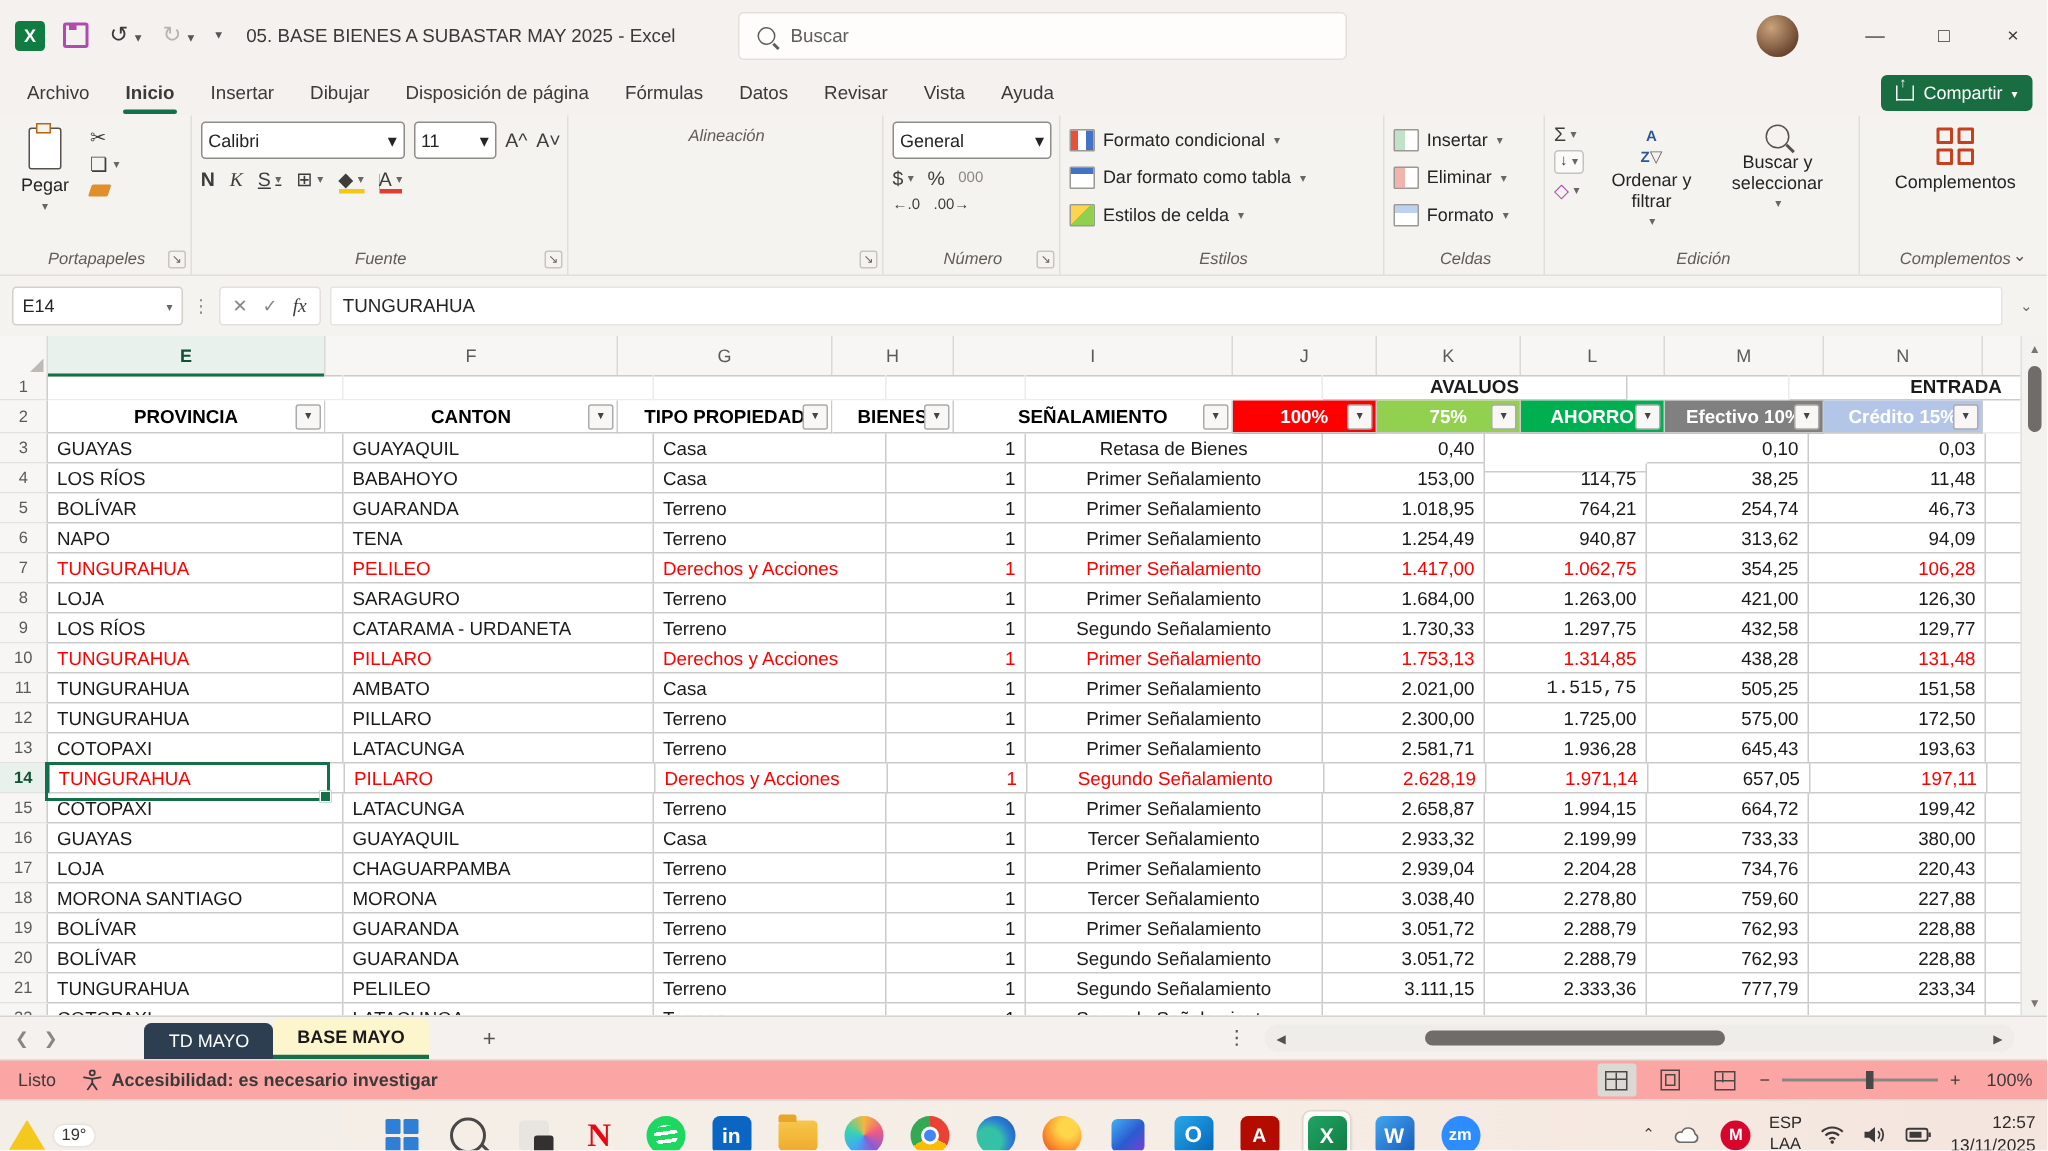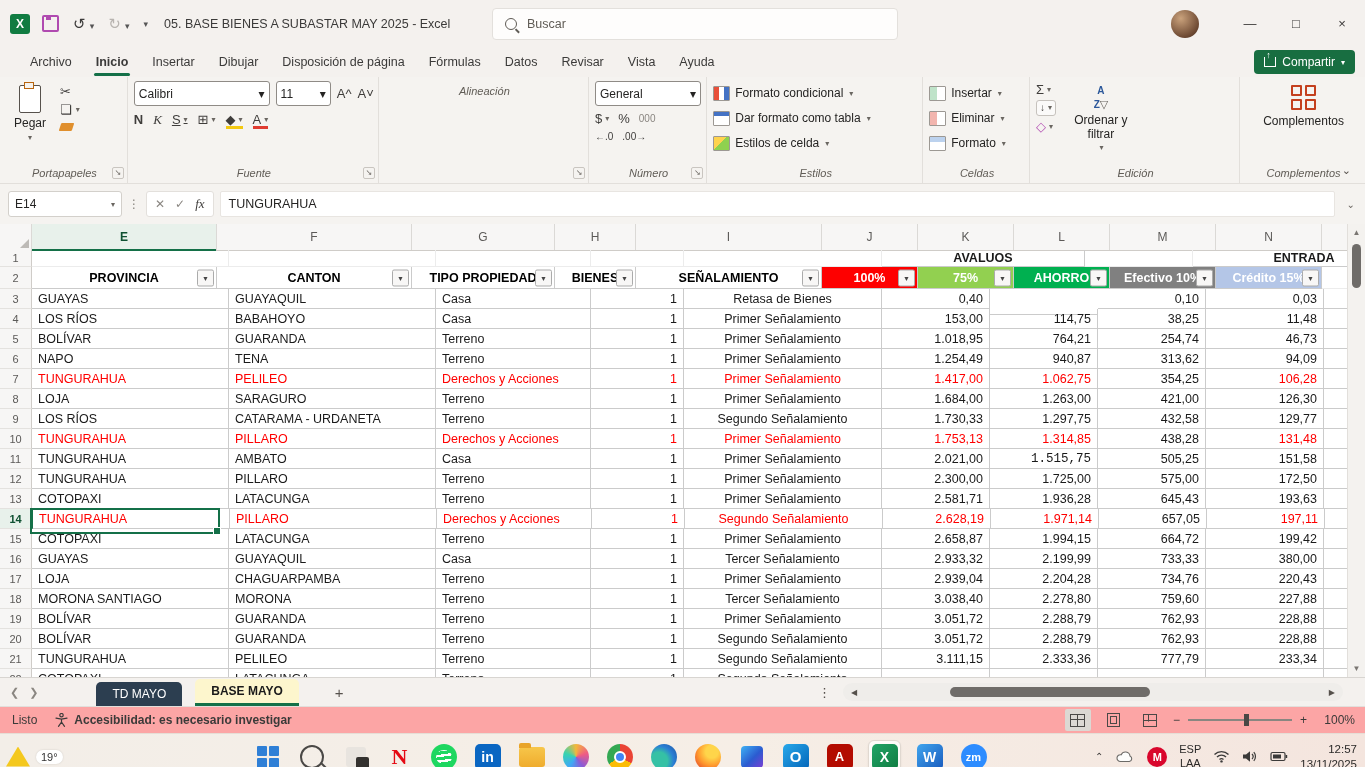--- a/index.html
+++ b/index.html
@@ -17,21 +17,21 @@
   .qchev{font-size:9px;color:#555;}
   .wtitle{margin-left:16px;font-size:12.5px;color:#3b3a39;white-space:nowrap;}
   .searchbox{position:absolute;left:492px;top:8px;width:380px;height:30px;background:#fefdfc;border:1px solid #e3e0dc;border-radius:4px;display:flex;align-items:center;gap:10px;padding:0 12px;color:#605c56;font-size:12.5px;}
   .mag{width:10px;height:10px;border:1.5px solid #605c56;border-radius:50%;position:relative;flex:none;}
   .mag::after{content:"";position:absolute;width:5px;height:1.5px;background:#605c56;transform:rotate(45deg);right:-4px;bottom:-2px;}
   .tbright{position:absolute;right:0;top:0;height:47px;display:flex;align-items:center;}
   .avatar{width:28px;height:28px;border-radius:50%;background:radial-gradient(circle at 35% 30%,#caa27c,#6e4a33 70%,#402a1d);margin-right:28px;}
   .winbtn{width:46px;height:47px;display:flex;align-items:center;justify-content:center;color:#3b3a39;font-size:13px;}
 
   
-  .menubar{height:30px;background:#f4f1ee;display:flex;align-items:center;position:relative;padding-left:18px;}
+  .menubar{height:30px;background:#f4f1ee;display:flex;align-items:center;position:relative;padding-left:6px;}
   .menu-tabs{display:flex;align-items:center;height:100%;}
   .menu-tab{padding:0 12px;height:100%;display:flex;align-items:center;font-size:12.5px;color:#3b3a39;position:relative;}
   .menu-tab.active{font-weight:bold;}
   .menu-tab.active::after{content:"";position:absolute;left:10px;right:10px;bottom:1px;height:3px;background:#147048;border-radius:2px;}
   .share{position:absolute;right:10px;top:3px;height:24px;background:#186e41;color:#fff;border:none;border-radius:4px;display:flex;align-items:center;gap:6px;padding:0 10px;font-size:12px;font-family:inherit;}
   .share-ic{width:10px;height:9px;border:1.5px solid #fff;border-top:none;position:relative;}
   .share-ic::after{content:"↑";position:absolute;left:1px;top:-7px;font-size:9px;color:#fff;}
 
   
   .ribbon{height:106px;background:#f5f3f0;display:flex;position:relative;border-bottom:1px solid #e2dfdb;}
@@ -115,21 +115,21 @@
   .vscroll{position:absolute;right:0;top:0;width:17px;height:453px;background:#f4f2ef;border-left:1px solid #e2dfdb;display:flex;flex-direction:column;align-items:center;}
   .vs-arrow{height:17px;display:flex;align-items:center;justify-content:center;color:#7a7672;font-size:8px;width:100%;}
   .vs-thumb{width:9px;height:44px;background:#6f6c69;border-radius:5px;margin-top:3px;}
   .vs-bottom{margin-top:auto;}
 
   
   .tabbar{height:28px;background:#f4f1ee;border-top:1px solid #d8d5d1;display:flex;align-items:center;position:relative;}
   .tnav{color:#8a8681;font-size:11px;padding:0 10px;}
   .stab{height:24px;display:flex;align-items:center;padding:0 16px;font-size:12px;margin-top:2px;border-radius:5px 5px 0 0;}
   .stab.dark{background:#2c3e50;color:#fff;margin-left:48px;}
-  .stab.active{background:#fdf6cd;color:#1a1a1a;font-weight:bold;border-bottom:3px solid #147048;margin-left:13px;}
+  .stab.active{background:#fdf6cd;color:#1a1a1a;font-weight:bold;border-bottom:3px solid #147048;margin-left:0;}
   .addsheet{margin-left:36px;color:#56514c;font-size:15px;}
   .hsdots{position:absolute;left:818px;color:#56514c;font-size:13px;}
   .hscroll{position:absolute;left:843px;right:22px;top:5px;height:18px;background:#efedea;border-radius:9px;display:flex;align-items:center;}
   .hs-arrow{color:#56514c;font-size:8px;padding:0 8px;}
   .hs-track{flex:1;position:relative;height:100%;}
   .hs-thumb{position:absolute;left:85px;width:200px;top:4px;height:10px;background:#6f6c69;border-radius:5px;}
   .hs-right{margin-left:auto;}
 
   
   .statusbar{height:26px;background:#fca5a5;border-top:1px solid #e2dfdb;display:flex;align-items:center;padding:0 12px;gap:18px;position:relative;font-size:12px;color:#3b3a39;}
@@ -343,20 +343,24 @@
       <div class="grp-c">
         <div class="edcol">
           <span class="glyphbtn ddo">Σ</span>
           <span class="glyphbtn ddo boxed" style="font-size:10px;">↓</span>
           <span class="glyphbtn ddo" style="color:#b14ab1;">◇</span>
         </div>
         <div class="twoline ddo">
           <span><span class="azic">A<br>Z</span><span class="funnel">▽</span></span>
           <span>Ordenar y filtrar</span>
         </div>
+        <div class="twoline ddo">
+          <span class="magbig"></span>
+          <span>Buscar y seleccionar</span>
+        </div>
       </div>
       <div class="grp-l">Edición</div>
     </div>
 
     <div class="grp" style="width:120px;">
       <div class="grp-c" style="justify-content:center;">
         <div class="bigbtn">
           <span class="addinic">
               <span></span>
               <span></span>

